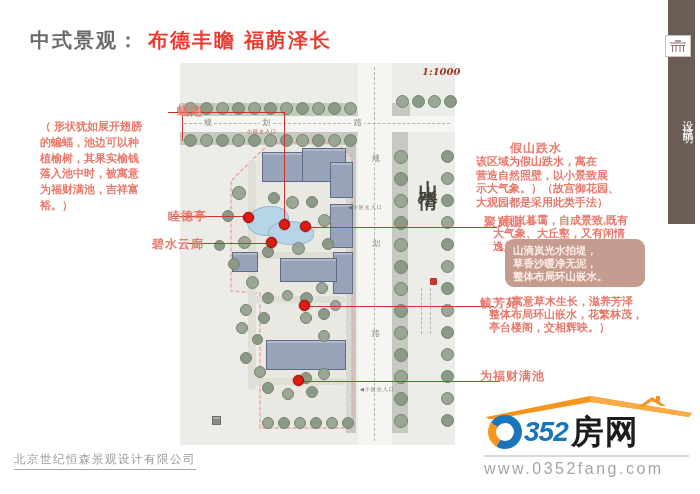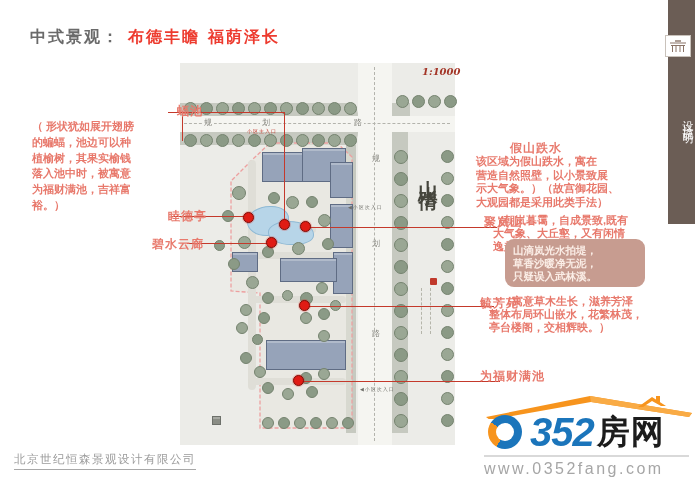--- a/index.html
+++ b/index.html
@@ -1,21 +1,21 @@
 <!DOCTYPE html>
 <html style="--accent-red: #ed3b2f; --ann-salmon: #e8796c; --leader-red: #c4392b; --sidebar-brown: #6b5d55; --poem-bg: #c79c90; --logo-blue: #1b75bb; --logo-orange: #f7941d;"><head>
 <meta charset="utf-8">
 <style>
   html,body{margin:0;padding:0;background:#fff;}
   #canvas{position:relative;width:700px;height:494px;background:#fff;overflow:hidden;
           font-family:"Liberation Sans","DejaVu Sans",sans-serif;}
   .abs{position:absolute;}
 
   
-  #page-title{left:30px;top:27px;font-size:16px;letter-spacing:2px;color:#6a6a6a;font-weight:bold;}
+  #page-title{left:30px;top:27px;font-size:20px;letter-spacing:2px;color:#6a6a6a;font-weight:bold;}
   #page-title .accent{color:var(--accent-red);margin-left:8px;}
 
   
   #side-bar{left:668px;top:0;width:27px;height:224px;background:var(--sidebar-brown);}
   #side-tab-icon{left:665px;top:35px;width:24px;height:20px;background:#fff;border:1px solid #c9c2bb;
                  display:flex;align-items:center;justify-content:center;}
   #side-tab-label{left:668px;top:60px;width:27px;height:120px;writing-mode:vertical-rl;
                   color:#fff;font-size:11px;letter-spacing:4px;text-align:left;
                   display:flex;justify-content:center;}
 
@@ -46,21 +46,21 @@
   .seal{width:7px;height:7px;background:#c0392b;border-radius:1px;}
   .tinycol{width:0;border-left:1px dashed #b5b5aa;}
 
   .entr-red{font-size:5px;color:#c23327;letter-spacing:1px;}
   .entr-gray{font-size:5px;color:#6c6c66;letter-spacing:1px;}
 
   
   .ann{color:var(--ann-salmon);font-weight:bold;}
   .ann-label{font-size:12px;letter-spacing:1px;padding-left:34px;}
   .ann-desc{font-size:11px;white-space:pre-line;}
-  #fuchi-desc{left:32px;top:119px;width:150px;line-height:15.8px;}
+  #fuchi-desc{left:40px;top:119px;width:150px;line-height:15.8px;}
   #jiashan-desc{left:476px;top:155px;width:178px;line-height:13.5px;}
   #julan-desc{left:493px;top:214px;width:162px;line-height:13.2px;padding-left:0;}
   #yufang-desc{left:489px;top:295px;width:172px;line-height:13.2px;text-indent:12px;}
   .leader{background:var(--leader-red);}
   .leader-h{height:1px;}
   .leader-v{width:1px;}
   .dot{width:11px;height:11px;border-radius:50%;background:#e01b14;border:1px solid #7e0e08;
        box-sizing:border-box;box-shadow:0 0 0 1px rgba(224,27,20,.25);}
 
   #poem-box{left:505px;top:239px;width:124px;background:var(--poem-bg);border-radius:9px;
@@ -73,22 +73,22 @@
 
   
   #site-logo{left:480px;top:393px;width:215px;height:95px;}
   #logo-roof{position:absolute;left:0;top:0;}
   #logo-text-row{position:absolute;left:8px;top:22px;display:flex;align-items:center;}
   #logo-zero{width:34px;height:34px;border-radius:50%;
      background:conic-gradient(from 210deg,var(--logo-orange) 0 95deg,var(--logo-blue) 95deg 360deg);
      position:relative;}
   #logo-zero::after{content:"";position:absolute;left:8px;top:8px;right:8px;bottom:8px;
      background:#fff;border-radius:50%;}
-  #logo-rest{font-size:40px;font-weight:bold;font-style:italic;color:var(--logo-blue);
-     letter-spacing:-1px;line-height:34px;margin-left:8px;}
+  #logo-rest{font-size:28px;font-weight:bold;font-style:italic;color:var(--logo-blue);
+     letter-spacing:-1px;line-height:34px;margin-left:2px;}
   #logo-suffix{font-size:33px;font-weight:bold;color:#1c1c1c;line-height:34px;margin-left:3px;
      letter-spacing:1px;}
   #logo-url{position:absolute;left:4px;top:62px;width:205px;border-top:2px solid #d9d9d9;
      padding-top:3px;color:#a6a6a6;font-size:16px;letter-spacing:2.5px;}
 </style>
 </head>
 <body>
 
 <div id="canvas">
 
@@ -289,21 +289,21 @@
 大观园都是采用此类手法）</div>
 
   <div class="abs ann ann-label" style="left:450px;top:214px;">聚岚山</div>
   <div class="abs ann ann-desc" id="julan-desc">（朝岚暮霭，自成景致,既有
 大气象、大丘壑，又有闲情
 逸趣。）</div>
 
   <div class="abs" id="poem-box">
     <div>山滴岚光水拍堤，</div>
     <div>草香沙暖净无泥，</div>
-    <div>只疑误入武林溪。</div>
+    <div>整体布局环山嵌水。</div>
   </div>
 
   <div class="abs ann ann-label" style="left:446px;top:295px;">毓芳苑</div>
   <div class="abs ann ann-desc" id="yufang-desc">（寓意草木生长，滋养芳泽
 整体布局环山嵌水，花繁林茂，
 亭台楼阁，交相辉映。）</div>
 
   <div class="abs ann ann-label" style="left:446px;top:368px;">为福财满池</div>
 
   <div class="abs" id="company-name">北京世纪恒森景观设计有限公司</div>

